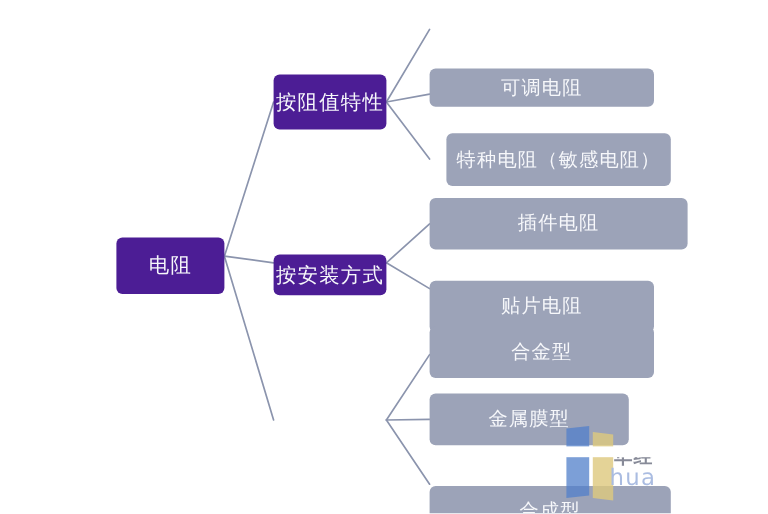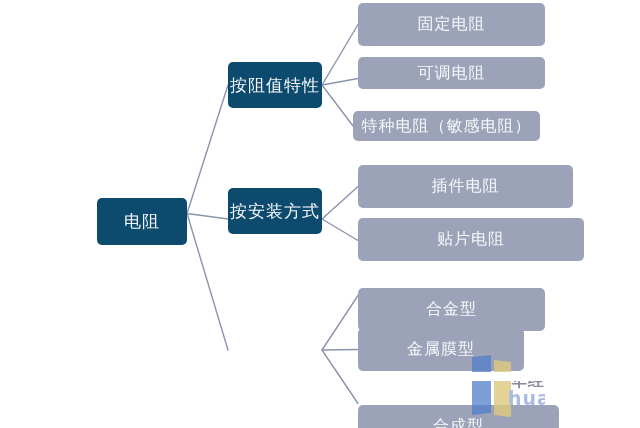--- a/index.html
+++ b/index.html
@@ -14,21 +14,21 @@
   .box{
     position:absolute;
     z-index:1;
     display:flex;align-items:center;justify-content:center;
     border-radius:5px;
     color:#f7f8fb;
     letter-spacing:1px;
     text-align:center;
     white-space:nowrap;
   }
-  .parent{background:#0c4a6e;font-size:17px;}
+  .parent{background:#4c1d95;font-size:17px;}
   .leaf{background:#9CA3B8;font-size:16px;}
   
   .watermark{
     position:absolute;left:0;top:0;width:545px;height:428px;
     overflow:hidden;pointer-events:none;z-index:3;opacity:.92;
   }
   .wm-blue{
     position:absolute;left:472px;top:356px;width:19px;height:58px;
     background:rgba(82,128,203,.82);transform:skewY(-6deg);
   }
@@ -36,21 +36,21 @@
     position:absolute;left:494px;top:361px;width:17px;height:55px;
     background:rgba(222,202,126,.88);transform:skewY(7deg);
   }
   .wm-cn{
     position:absolute;left:511px;top:371px;
     font-size:16px;font-weight:bold;color:#7d8190;letter-spacing:1px;
     white-space:nowrap;
   }
   .wm-en{
     position:absolute;left:508px;top:387px;
-    font-size:19px;font-weight:bold;color:#A3B7DF;letter-spacing:1px;
+    font-size:19px;font-weight:normal;color:#A3B7DF;letter-spacing:1px;
     white-space:nowrap;
   }
   
   .wm-gap-stripe{
     position:absolute;left:458px;top:372px;width:88px;height:9px;
     background:#ffffff;z-index:4;pointer-events:none;
   }
 </style>
 </head>
 <body>
@@ -73,30 +73,29 @@
 
       <line x1="322" y1="350" x2="358" y2="295.5"></line>
       <line x1="322" y1="350" x2="358" y2="349.5"></line>
       <line x1="322" y1="350" x2="358" y2="403.5"></line>
     </g>
   </svg>
 
   <div class="box parent" style="left:97px;top:198px;width:90px;height:47px">电阻</div>
 
   <div class="box parent" style="left:228px;top:62px;width:94px;height:46px">按阻值特性</div>
-  <div class="box parent" style="left:228px;top:188px;width:94px;height:46px">按安装方式</div>
+  <div class="box parent" style="left:228px;top:212px;width:94px;height:34px">按安装方式</div>
 
-  <div class="box leaf" style="left:358px;top:3px;width:187px;height:43px">固定电阻</div>
   <div class="box leaf" style="left:358px;top:57px;width:187px;height:32px">可调电阻</div>
-  <div class="box leaf" style="left:353px;top:111px;width:187px;height:30px">特种电阻（敏感电阻）</div>
+  <div class="box leaf" style="left:372px;top:111px;width:187px;height:44px">特种电阻（敏感电阻）</div>
 
   <div class="box leaf" style="left:358px;top:165px;width:215px;height:43px">插件电阻</div>
-  <div class="box leaf" style="left:358px;top:218px;width:226px;height:43px">贴片电阻</div>
+  <div class="box leaf" style="left:358px;top:234px;width:187px;height:43px">贴片电阻</div>
 
-  <div class="box leaf" style="left:358px;top:288px;width:187px;height:43px">合金型</div>
+  <div class="box leaf" style="left:358px;top:272px;width:187px;height:43px">合金型</div>
   <div class="box leaf" style="left:358px;top:328px;width:166px;height:43px">金属膜型</div>
   <div class="box leaf" style="left:358px;top:405px;width:201px;height:43px">合成型</div>
 
   <div class="watermark">
     <div class="wm-blue"></div>
     <div class="wm-yellow"></div>
     <div class="wm-cn">华经</div>
     <div class="wm-en">hua</div>
   </div>
   <div class="wm-gap-stripe"></div>

